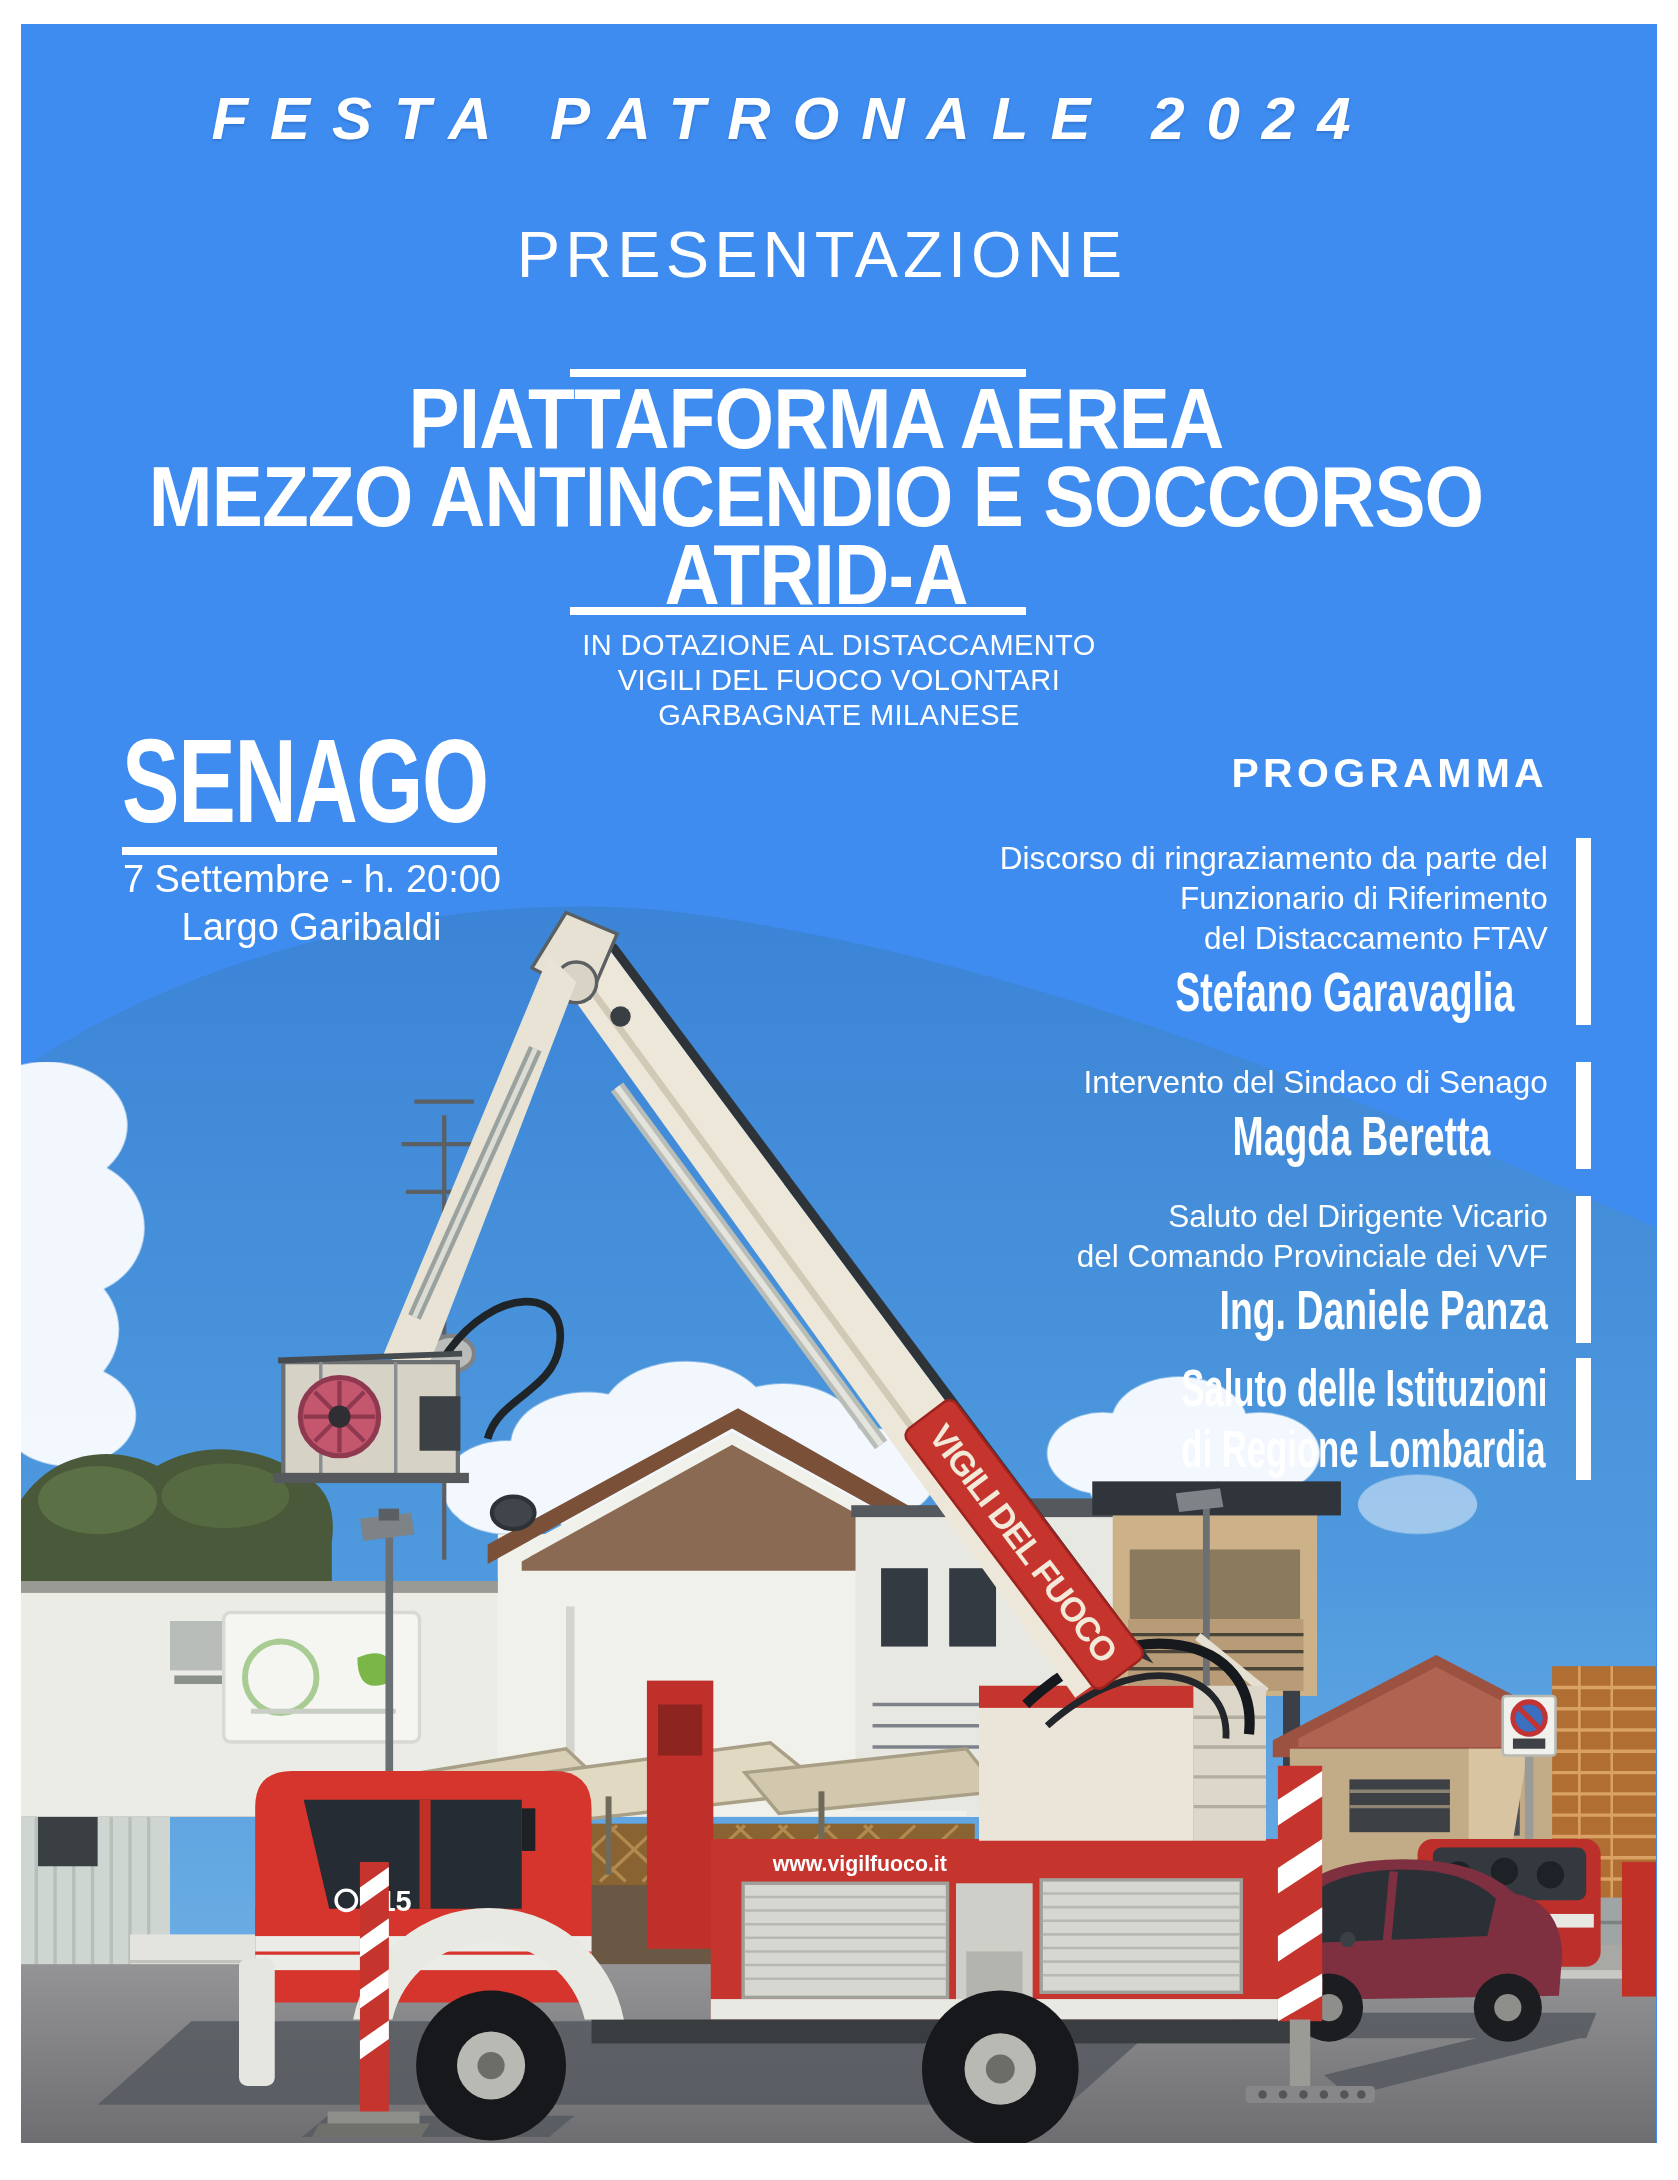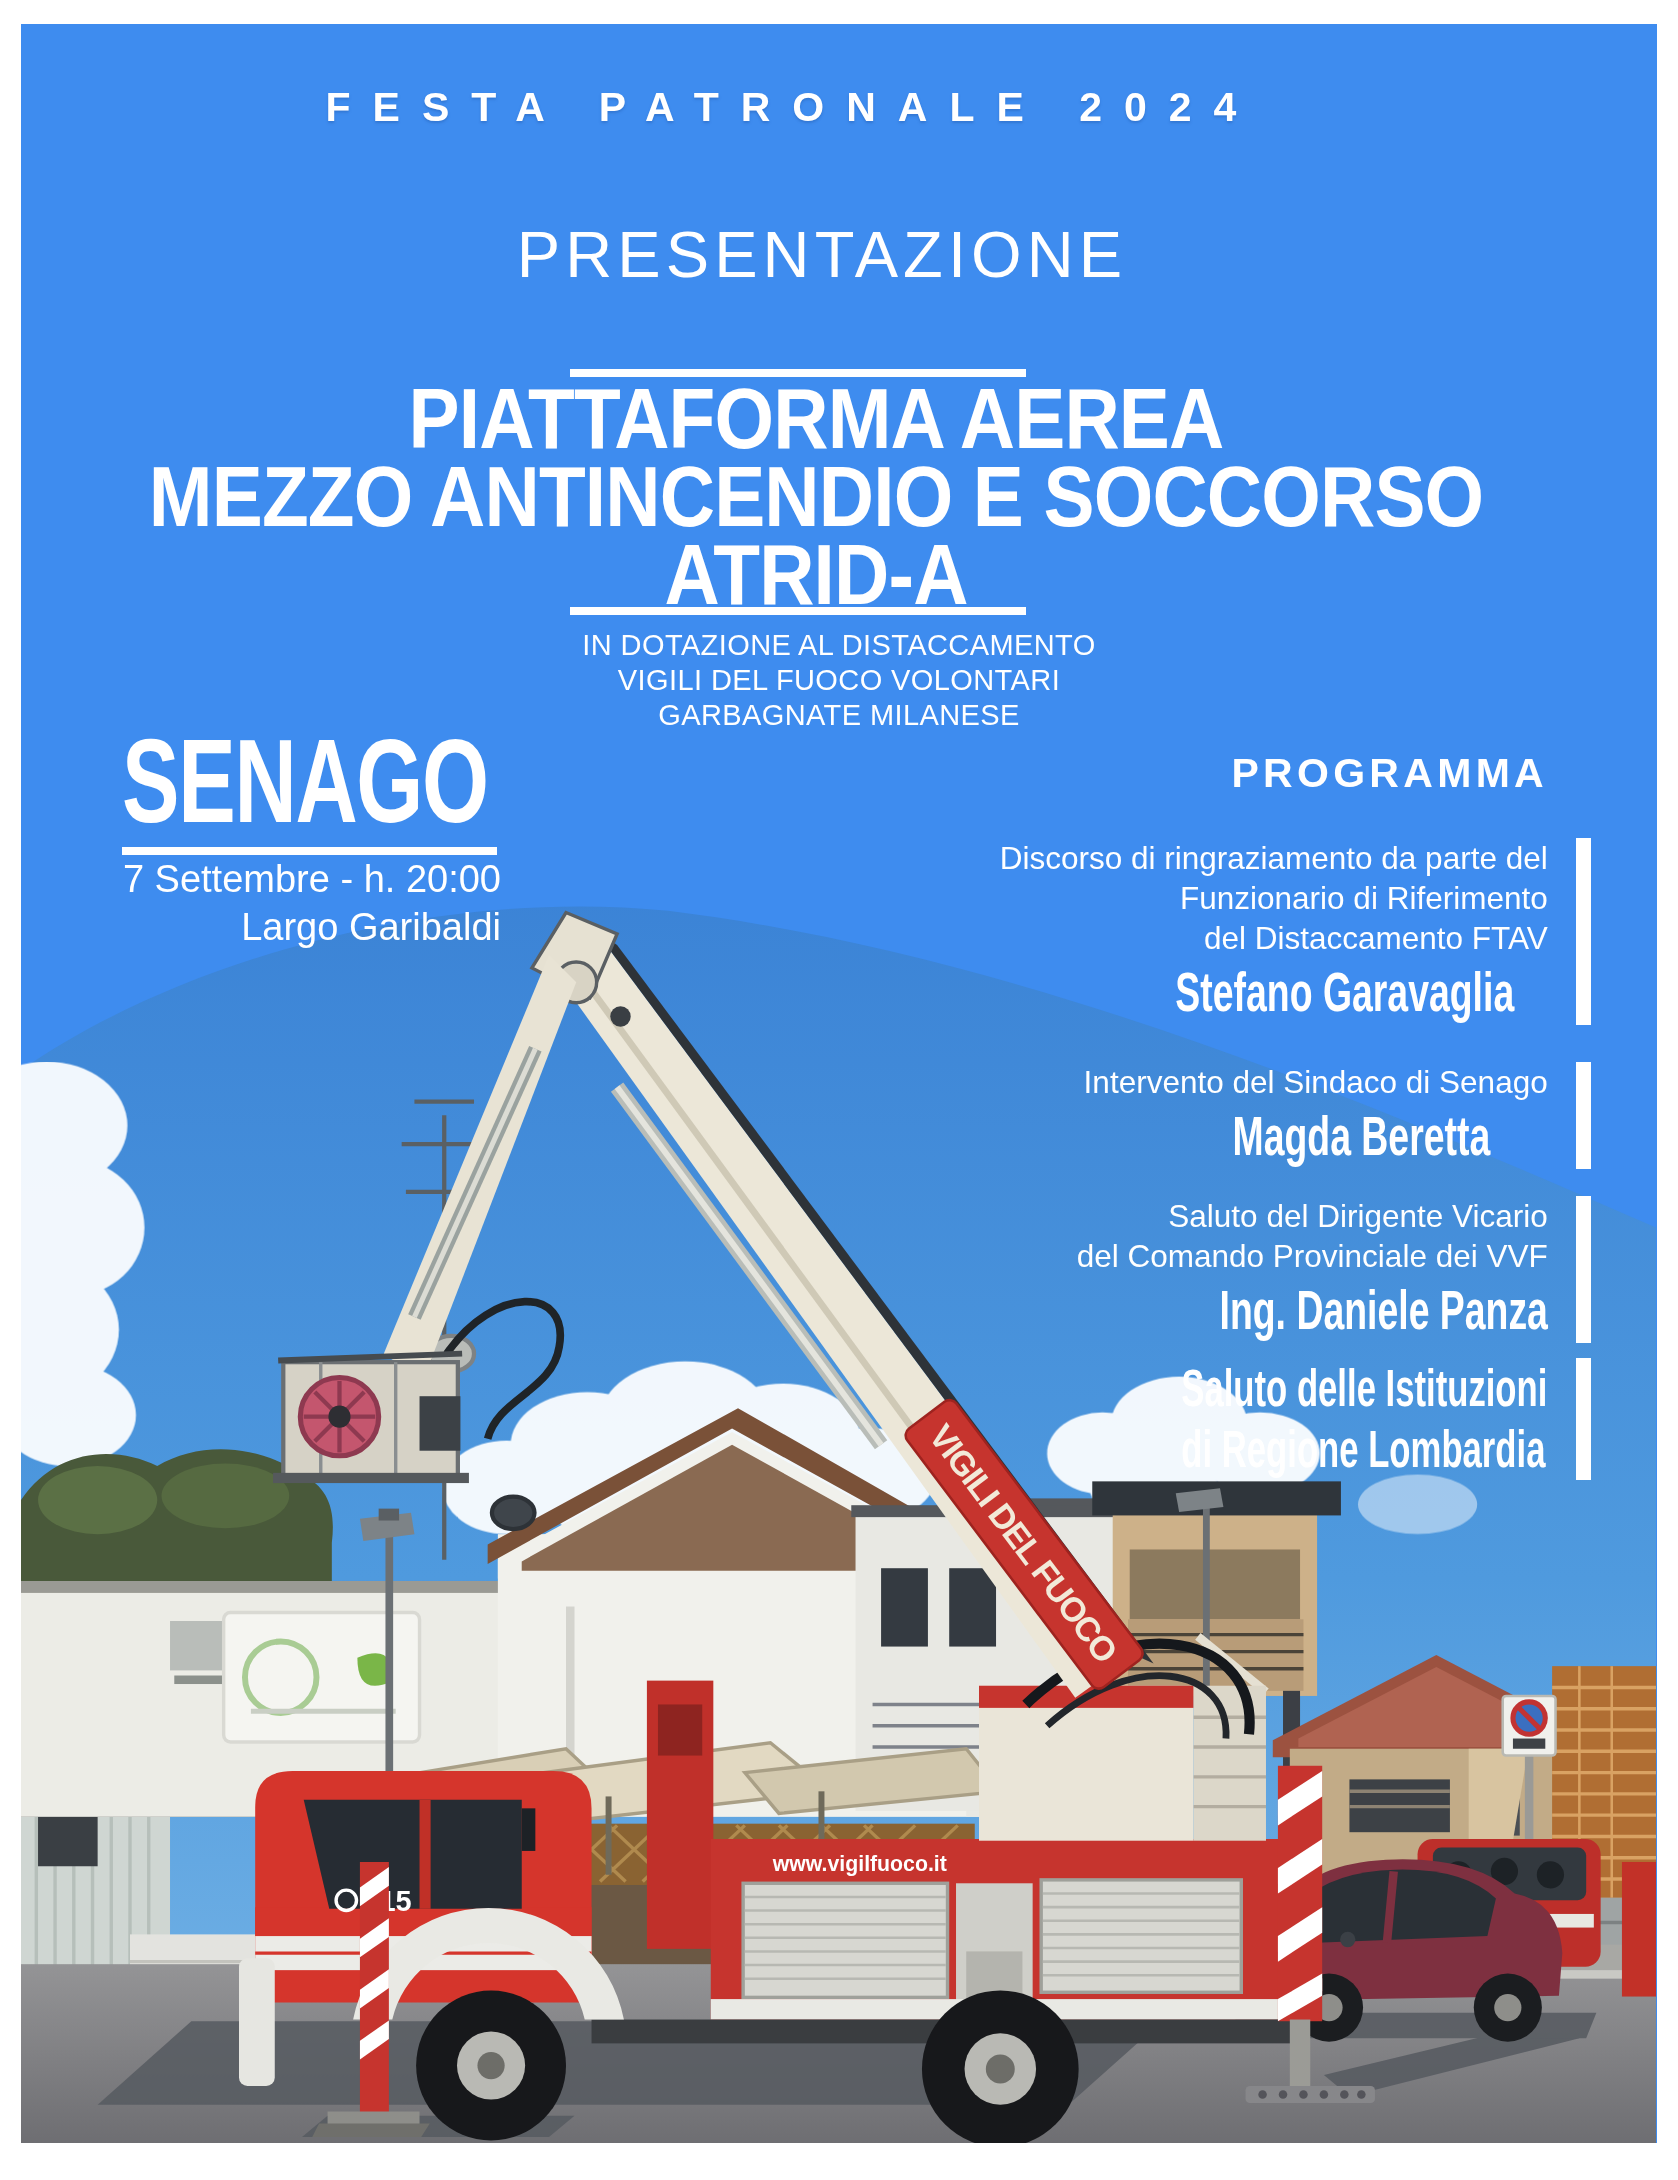--- a/index.html
+++ b/index.html
@@ -8,22 +8,22 @@
     font-family:"Liberation Sans",sans-serif;
   }
   .inner{
     position:absolute;left:21px;right:21px;top:24px;bottom:38px;
     background:#3e8cef;overflow:hidden;
   }
   .abs{position:absolute;}
 
   .event-title{
     left:0;right:0;top:60px;text-align:center;padding-right:94px;
-    font-size:41px;font-weight:600;letter-spacing:22px;color:#fff;
-    text-shadow:0 1.7px 2.6px rgba(30,80,160,.35);white-space:nowrap;
+    font-size:60px;font-weight:600;letter-spacing:22px;color:#fff;
+    text-shadow:0 1.7px 2.6px rgba(30,80,160,.35);white-space:nowrap;font-style:italic;
   }
   .section-label{
     left:0;right:0;top:193px;text-align:center;padding-right:34px;
     font-size:65px;font-weight:400;letter-spacing:5.1px;color:#fff;white-space:nowrap;
   }
   .rule{background:#ffffff;height:7.7px;}
   .rule1{left:549px;top:345px;width:456px;}
   .rule2{left:549px;top:583px;width:456px;}
   .main-title{
     left:0;right:0;top:356px;text-align:center;padding-right:51px;
@@ -34,21 +34,21 @@
     left:0;right:0;top:604px;text-align:center;
     font-size:29px;line-height:35px;font-weight:400;color:#fff;letter-spacing:0.4px;
   }
   .loc{left:101px;top:698px;width:392px;color:#fff;}
   .loc-city{
     font-size:118px;font-weight:bold;letter-spacing:-1.7px;line-height:1;
     transform:scaleX(0.73);transform-origin:0 50%;white-space:nowrap;
   }
   .loc-rule{margin-top:6.8px;width:375px;height:8.5px;background:#fff;}
   .loc-date{margin-top:3px;font-size:38px;text-align:right;width:379px;white-space:nowrap;}
-  .loc-venue{margin-top:5.1px;font-size:38px;text-align:right;width:379px;}
+  .loc-venue{margin-top:5.1px;font-size:38px;text-align:center;width:379px;}
   .program-heading{
     top:726px;right:109px;font-size:41px;font-weight:bold;letter-spacing:4.3px;color:#fff;white-space:nowrap;text-align:center;
   }
   .prog-item{
     right:66px;display:flex;align-items:stretch;gap:28px;color:#fff;
   }
   .prog-col{display:flex;flex-direction:column;}
   .prog-line{font-size:31.5px;line-height:40px;white-space:nowrap;text-align:right;}
   .prog-speaker{
     font-size:55px;font-weight:bold;line-height:1.15;margin-top:3.4px;white-space:nowrap;

